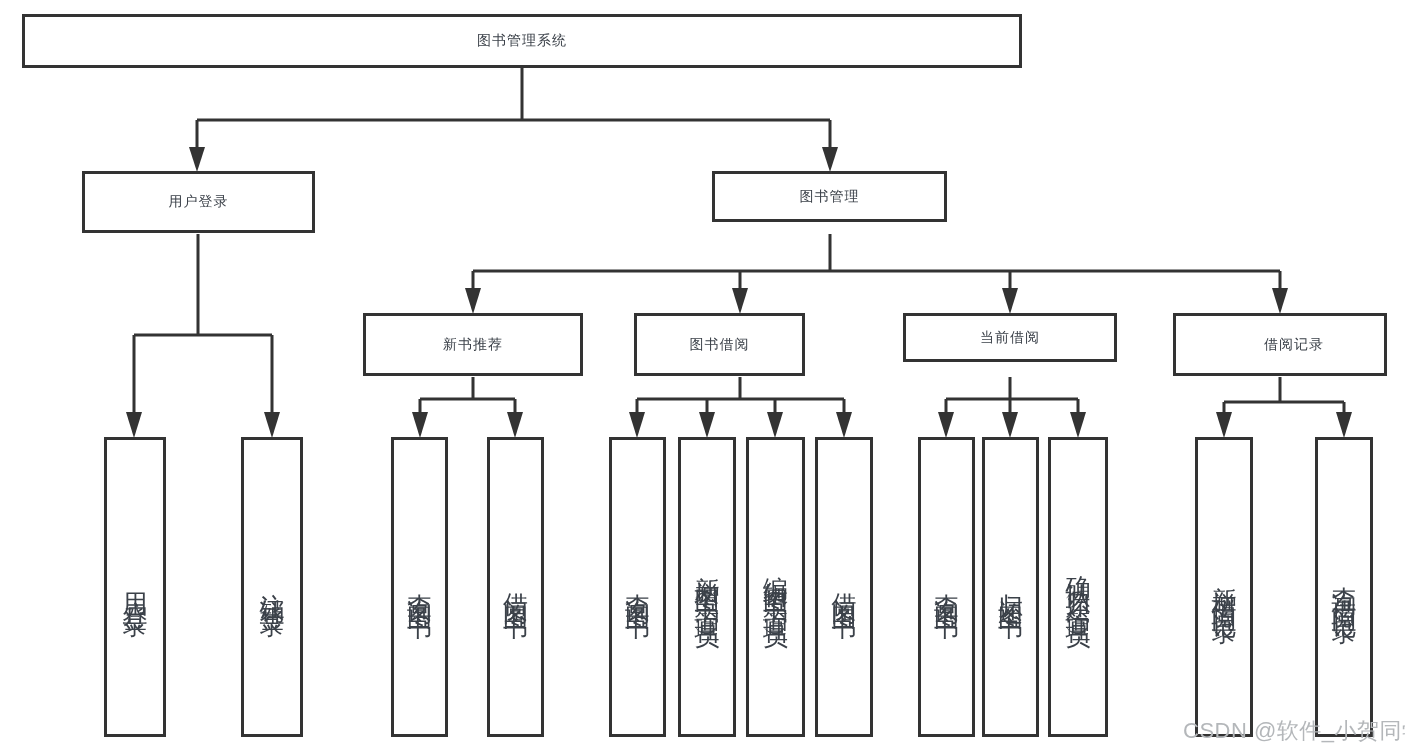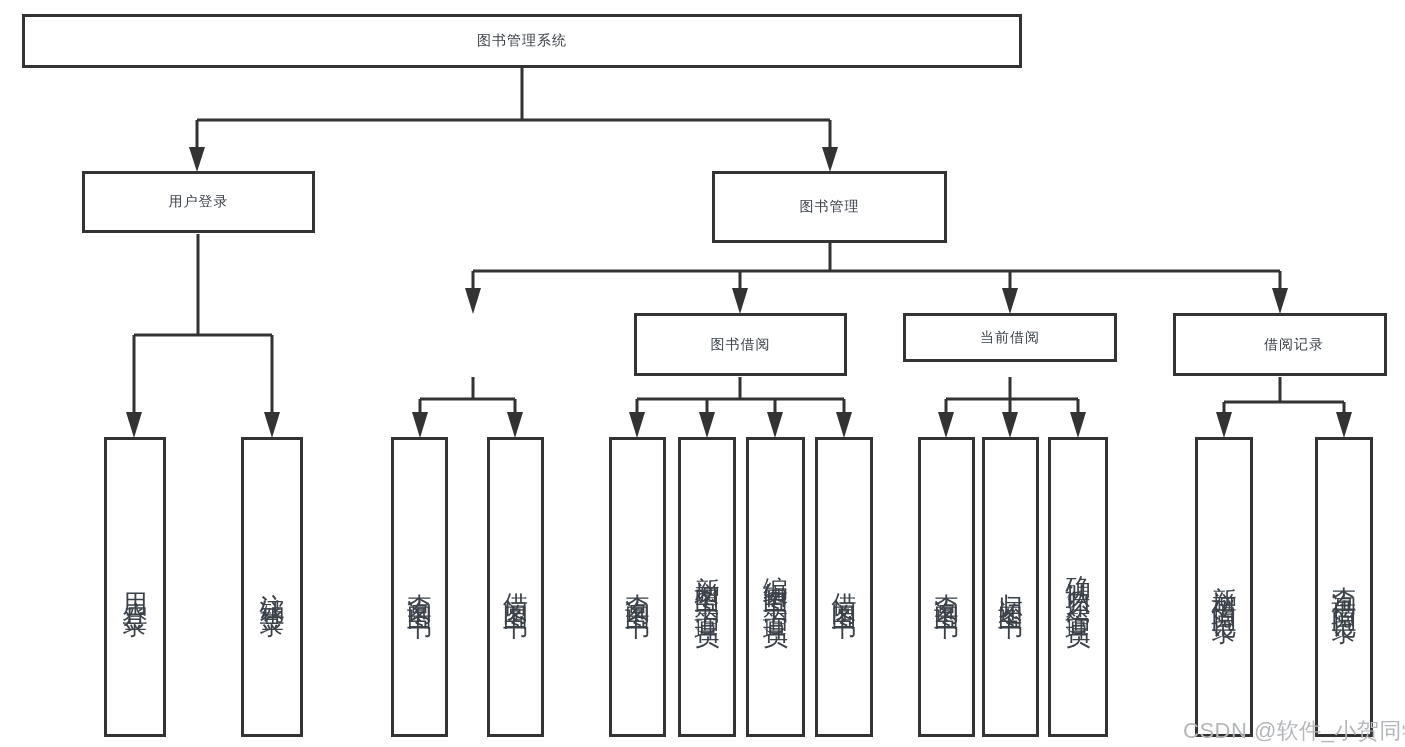--- a/index.html
+++ b/index.html
@@ -119,25 +119,28 @@
     </g>
   </svg>
 
   <div class="box h-box" style="left:22px; top:14px; width:1000px; height:54px;">
     <span>图书管理系统</span>
   </div>
 
   <div class="box h-box" style="left:82px; top:171px; width:233px; height:62px;">
     <span>用户登录</span>
   </div>
-  <div class="box h-box" style="left:712px; top:171px; width:235px; height:72px;">
+  <div class="box h-box" style="left:712px; top:171px; width:235px; height:51px;">
     <span>图书管理</span>
   </div>
 
-  <div class="box h-box" style="left:634px; top:313px; width:213px; height:63px;">
+  <div class="box h-box" style="left:363px; top:313px; width:220px; height:63px;">
+    <span>新书推荐</span>
+  </div>
+  <div class="box h-box" style="left:634px; top:313px; width:171px; height:63px;">
     <span>图书借阅</span>
   </div>
   <div class="box h-box" style="left:903px; top:313px; width:214px; height:49px;">
     <span>当前借阅</span>
   </div>
   <div class="box h-box" style="left:1173px; top:313px; width:214px; height:63px;padding-left:28px;">
     <span>借阅记录</span>
   </div>
 
   <div class="box leaf" style="left:104px; width:62px;">

